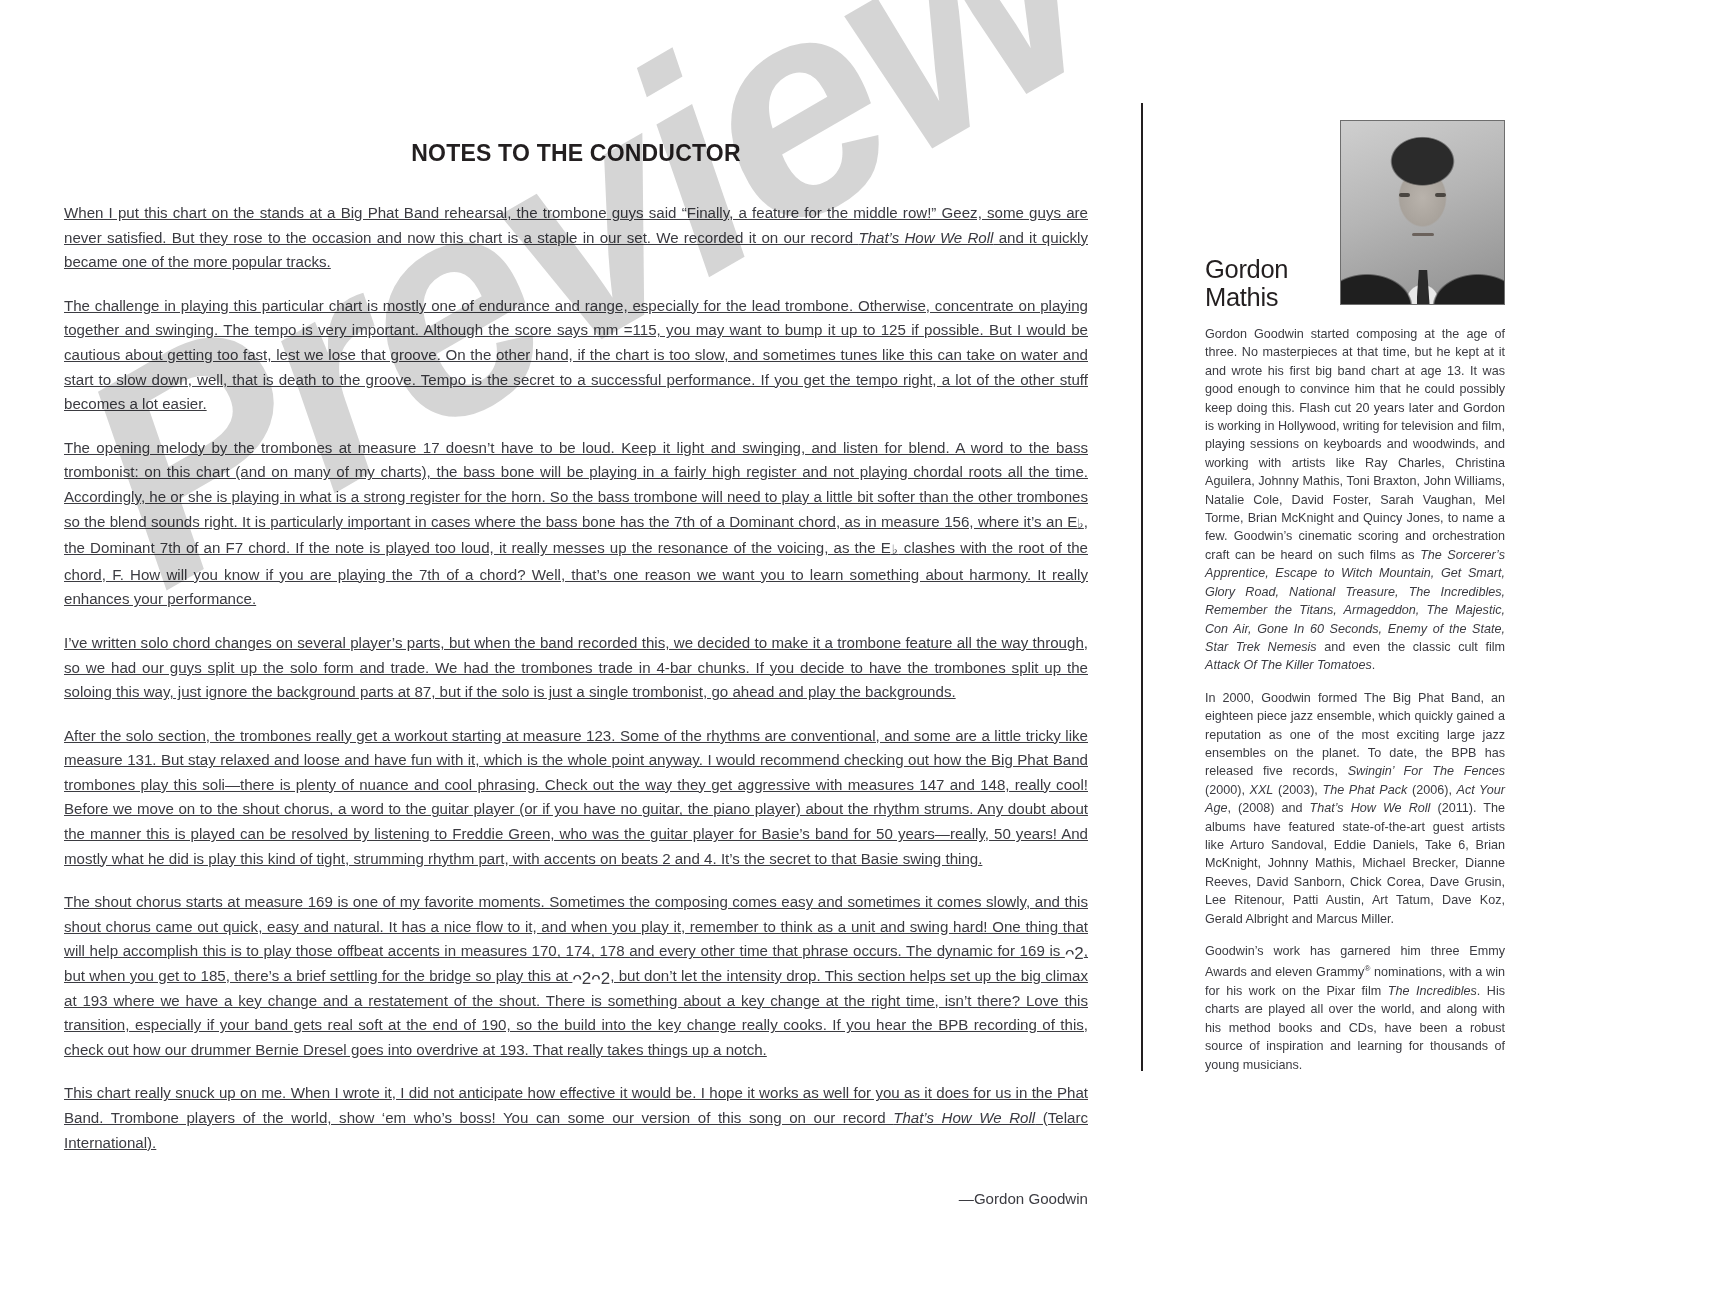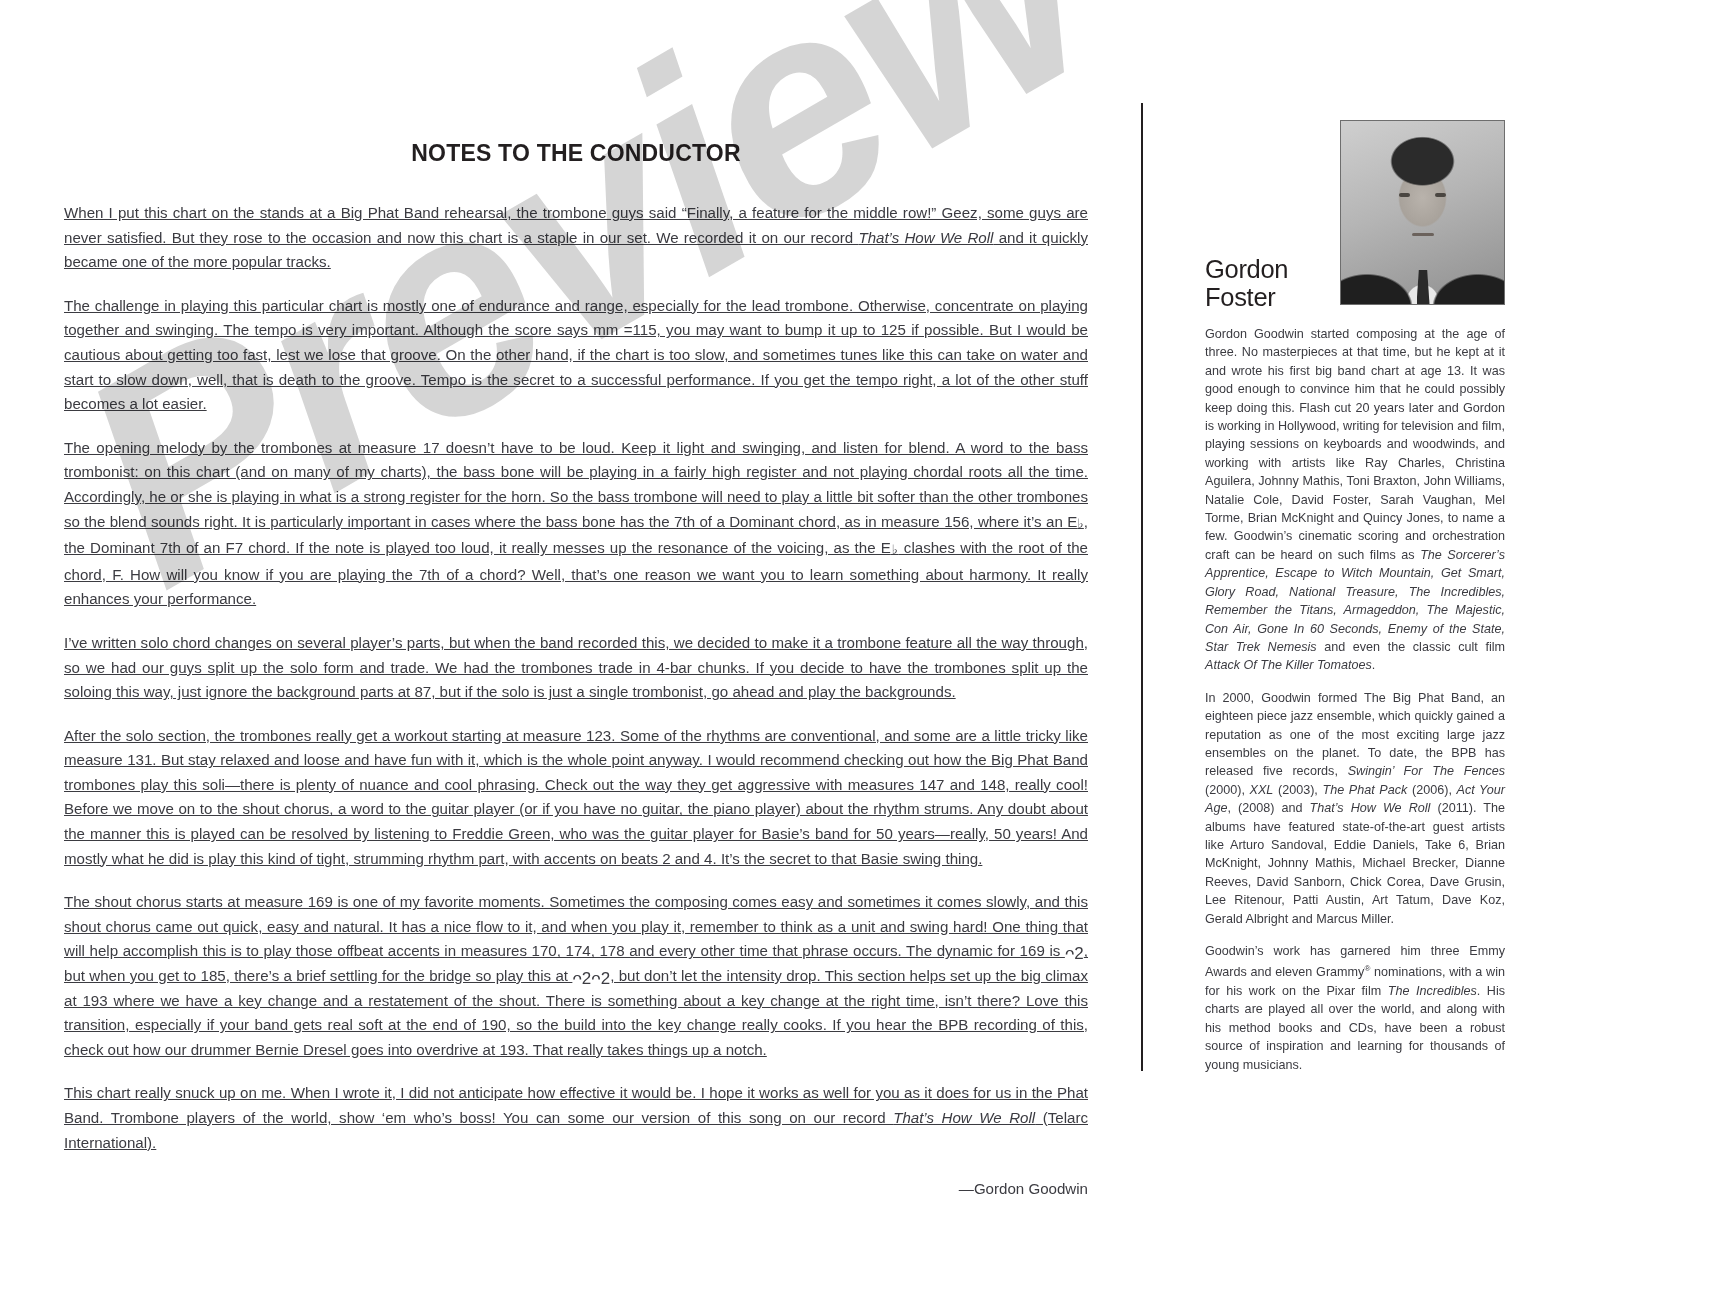--- a/index.html
+++ b/index.html
@@ -80,21 +80,21 @@
     font-size: 17px;
     line-height: 0;
     vertical-align: -3px;
     color: #3b3b41;
   }
   #signature {
     font-size: 15.1px;
     line-height: 24.6px;
     color: #3b3b41;
     text-align: right;
-    margin-top: 22px;
+    margin-top: 32px;
   }
 
   
   #divider {
     position: absolute;
     left: 1141px;
     top: 103px;
     width: 1.6px;
     height: 968px;
     background: #231f20;
@@ -220,21 +220,21 @@
 
     <div id="right-col">
 
       <div id="bio-head">
         <div id="headshot">
           <span class="eye-l"></span>
           <span class="eye-r"></span>
           <span class="mouth"></span>
           <span class="tie"></span>
         </div>
-        <div id="bio-name"><span>Gordon</span><br><span>Foster</span></div>
+        <div id="bio-name"><span>Gordon</span><br><span>Mathis</span></div>
       </div>
 
       <p class="bio-p"><span>Gordon Goodwin started composing at the age of three. No masterpieces at that time, but he kept at it and wrote his first big band chart at age 13. It was good enough to convince him that he could possibly keep doing this. Flash cut 20 years later and Gordon is working in Hollywood, writing for television and film, playing sessions on keyboards and woodwinds, and working with artists like Ray Charles, Christina Aguilera, Johnny Mathis, Toni Braxton, John Williams, Natalie Cole, David Foster, Sarah Vaughan, Mel Torme, Brian McKnight and Quincy Jones, to name a few. Goodwin’s cinematic scoring and orchestration craft can be heard on such films as </span><i>The Sorcerer’s Apprentice, Escape to Witch Mountain, Get Smart, Glory Road, National Treasure, The Incredibles, Remember the Titans, Armageddon, The Majestic, Con Air, Gone In 60 Seconds, Enemy of the State, Star Trek Nemesis</i><span> and even the classic cult film </span><i>Attack Of The Killer Tomatoes</i><span>.</span></p>
 
       <p class="bio-p"><span>In 2000, Goodwin formed The Big Phat Band, an eighteen piece jazz ensemble, which quickly gained a reputation as one of the most exciting large jazz ensembles on the planet. To date, the BPB has released five records, </span><i>Swingin’ For The Fences</i><span> (2000), </span><i>XXL</i><span> (2003), </span><i>The Phat Pack</i><span> (2006), </span><i>Act Your Age</i><span>, (2008) and </span><i>That’s How We Roll</i><span> (2011). The albums have featured state-of-the-art guest artists like Arturo Sandoval, Eddie Daniels, Take 6, Brian McKnight, Johnny Mathis, Michael Brecker, Dianne Reeves, David Sanborn, Chick Corea, Dave Grusin, Lee Ritenour, Patti Austin, Art Tatum, Dave Koz, Gerald Albright and Marcus Miller.</span></p>
 
       <p class="bio-p"><span>Goodwin’s work has garnered him three Emmy Awards and eleven Grammy</span><span class="sup">®</span><span> nominations, with a win for his work on the Pixar film </span><i>The Incredibles</i><span>. His charts are played all over the world, and along with his method books and CDs, have been a robust source of inspiration and learning for thousands of young musicians.</span></p>
 
     </div>
 

